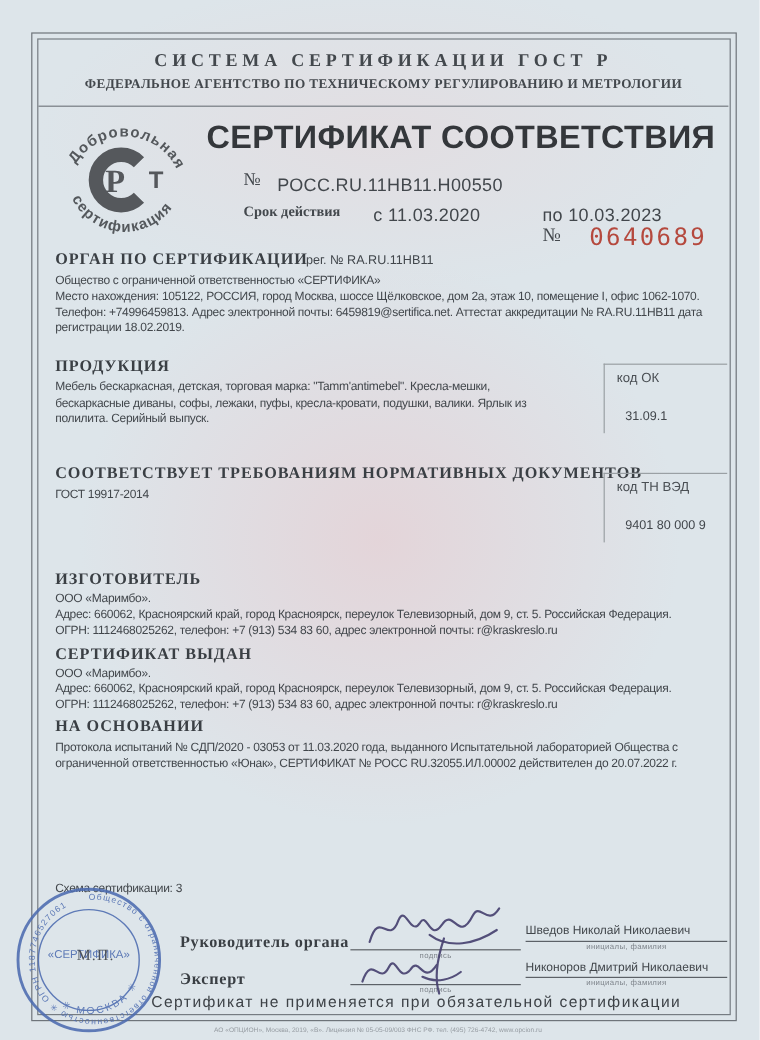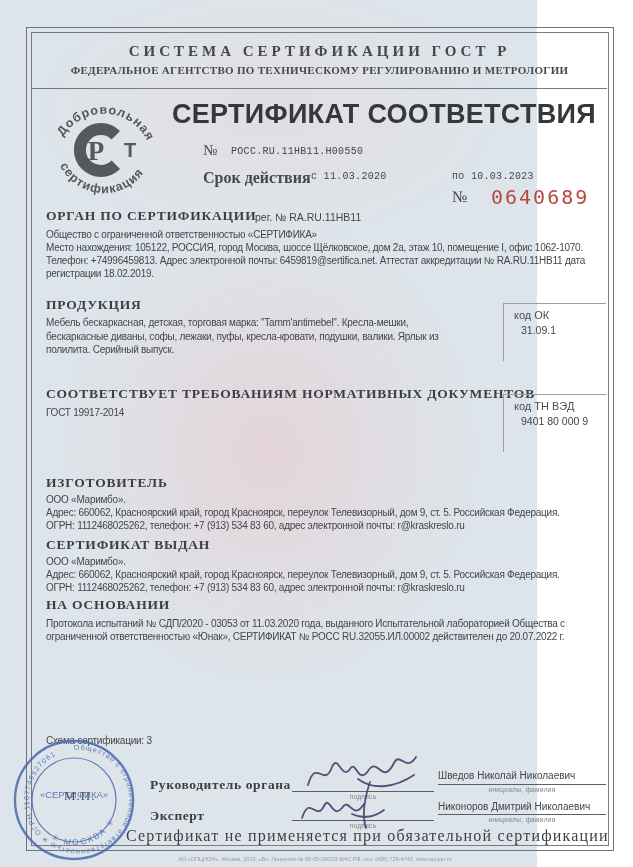--- a/index.html
+++ b/index.html
@@ -1,46 +1,46 @@
 <!DOCTYPE html>
 <html><head>
 <meta charset="utf-8">
 <style>
   html,body{margin:0;padding:0;}
   body{width:633px;height:867px;overflow:hidden;}
   .page{
-    position:relative;width:537px;height:867px;
+    position:relative;width:633px;height:867px;
     background:
       radial-gradient(ellipse 55% 38% at 50% 52%, rgba(233,199,203,.55), rgba(233,199,203,0) 72%),
       radial-gradient(ellipse 60% 20% at 50% 13%, rgba(236,208,210,.35), rgba(236,208,210,0) 75%),
       #dde5ea;
     font-family:"Liberation Sans",sans-serif;color:#3b4045;
   }
   .abs{position:absolute;}
   .frame-outer{position:absolute;left:26px;top:27px;width:586px;height:822px;border:1.4px solid #6e747a;}
   .frame-inner{position:absolute;left:4px;top:4px;right:4px;bottom:4px;border:1px solid #767c82;}
   .header-band{position:absolute;left:32px;top:33px;width:575px;height:55px;border-bottom:1px solid #767c82;}
   .hdr1{font-family:"Liberation Serif",serif;font-weight:bold;font-size:15px;letter-spacing:4px;color:#43484d;text-align:center;margin-top:10px;}
   .hdr2{font-family:"Liberation Serif",serif;font-weight:bold;font-size:11px;letter-spacing:.3px;color:#43484d;text-align:center;margin-top:4px;}
   .title{font-weight:bold;font-size:27px;letter-spacing:.3px;color:#34373b;white-space:nowrap;text-align:right;}
   .serif{font-family:"Liberation Serif",serif;}
   .heading{font-family:"Liberation Serif",serif;font-weight:bold;font-size:13.5px;letter-spacing:.8px;color:#3a3f44;white-space:nowrap;}
   .body-text{font-size:10px;letter-spacing:-.25px;line-height:13px;color:#42474c;}
   .num-label{font-family:"Liberation Serif",serif;font-size:15px;color:#43484d;}
-  .num-value{font-size:10px;color:#42474c;letter-spacing:.3px;font-family:Liberation Mono, monospace;}
+  .num-value{font-size:15px;color:#42474c;letter-spacing:.3px;}
   .blank-num{font-family:"DejaVu Sans Mono",monospace;font-size:20px;letter-spacing:2px;color:#b5493e;}
   .code-box{border-top:1px solid #9aa0a4;border-left:1px solid #9aa0a4;padding:5px 0 0 10px;}
   .code-label{font-family:Liberation Sans, sans-serif;font-size:11px;color:#4a4f54;}
-  .code-value{font-size:10.5px;color:#42474c;margin-top:3px;padding-left:7px;white-space:nowrap;}
+  .code-value{font-size:10.5px;color:#42474c;margin-top:20px;padding-left:7px;white-space:nowrap;}
   .sig-label{font-family:"Liberation Serif",serif;font-weight:bold;font-size:13.5px;letter-spacing:.6px;color:#3a3f44;white-space:nowrap;}
   .rule{border-top:1px solid #5c6167;height:0;}
   .caption{font-size:6.5px;color:#7e848b;letter-spacing:.3px;text-align:center;}
   .sig-name{font-size:10px;color:#42474c;white-space:nowrap;}
   .mp{font-family:"Liberation Serif",serif;font-size:13px;letter-spacing:1px;color:#4b5058;}
-  .bottom-note{font-family:Liberation Serif, serif;font-size:16px;letter-spacing:1.2px;color:#3d4247;white-space:nowrap;}
+  .bottom-note{font-family:Liberation Sans, sans-serif;font-size:13px;letter-spacing:1.2px;color:#3d4247;white-space:nowrap;}
   .fine-print{font-size:5.5px;color:#969ca2;text-align:center;white-space:nowrap;}
   .reg-num{font-size:10.5px;color:#42474c;}
 </style>
 </head>
 <body>
 
 <div class="page">
 
   <div class="frame-outer">
     <div class="frame-inner"></div>
@@ -65,21 +65,21 @@
     <path d="M 71.8 41.2 A 21 21 0 1 0 71.8 70.8" stroke="#55585c" stroke-width="12" fill="none"></path>
     <text x="52" y="66" text-anchor="middle" font-family="Liberation Serif, serif" font-weight="bold" font-size="27" fill="#55585c">Р</text>
     <text x="86" y="63" text-anchor="middle" font-family="Liberation Sans, sans-serif" font-weight="bold" font-size="20" fill="#55585c">Т</text>
   </svg>
 
   <div class="abs title" style="left:172px;top:99px;">СЕРТИФИКАТ СООТВЕТСТВИЯ</div>
 
   <span class="abs num-label" style="left:203px;top:142px;">№</span>
   <span class="abs num-value" style="left:231px;top:146px;">РОСС.RU.11НВ11.Н00550</span>
 
-  <span class="abs serif" style="left:203px;top:169px;font-weight:bold;font-size:16px;color:#43484d;">Срок действия</span>
+  <span class="abs serif" style="left:203px;top:169px;font-weight:bold;font-size:12px;color:#43484d;">Срок действия</span>
   <span class="abs num-value" style="left:311px;top:171px;">с 11.03.2020</span>
   <span class="abs num-value" style="left:452px;top:171px;">по 10.03.2023</span>
 
   <span class="abs num-label" style="left:452px;top:188px;font-size:16px;">№</span>
   <span class="abs blank-num" style="left:491px;top:185px;">0640689</span>
 
   <span class="abs heading" style="left:46px;top:208px;">ОРГАН ПО СЕРТИФИКАЦИИ</span>
   <span class="abs reg-num" style="left:255px;top:211px;">рег. № RA.RU.11НВ11</span>
   <div class="abs body-text" style="left:46px;top:228px;width:562px;">
     <div>Общество с ограниченной ответственностью «СЕРТИФИКА»</div>

